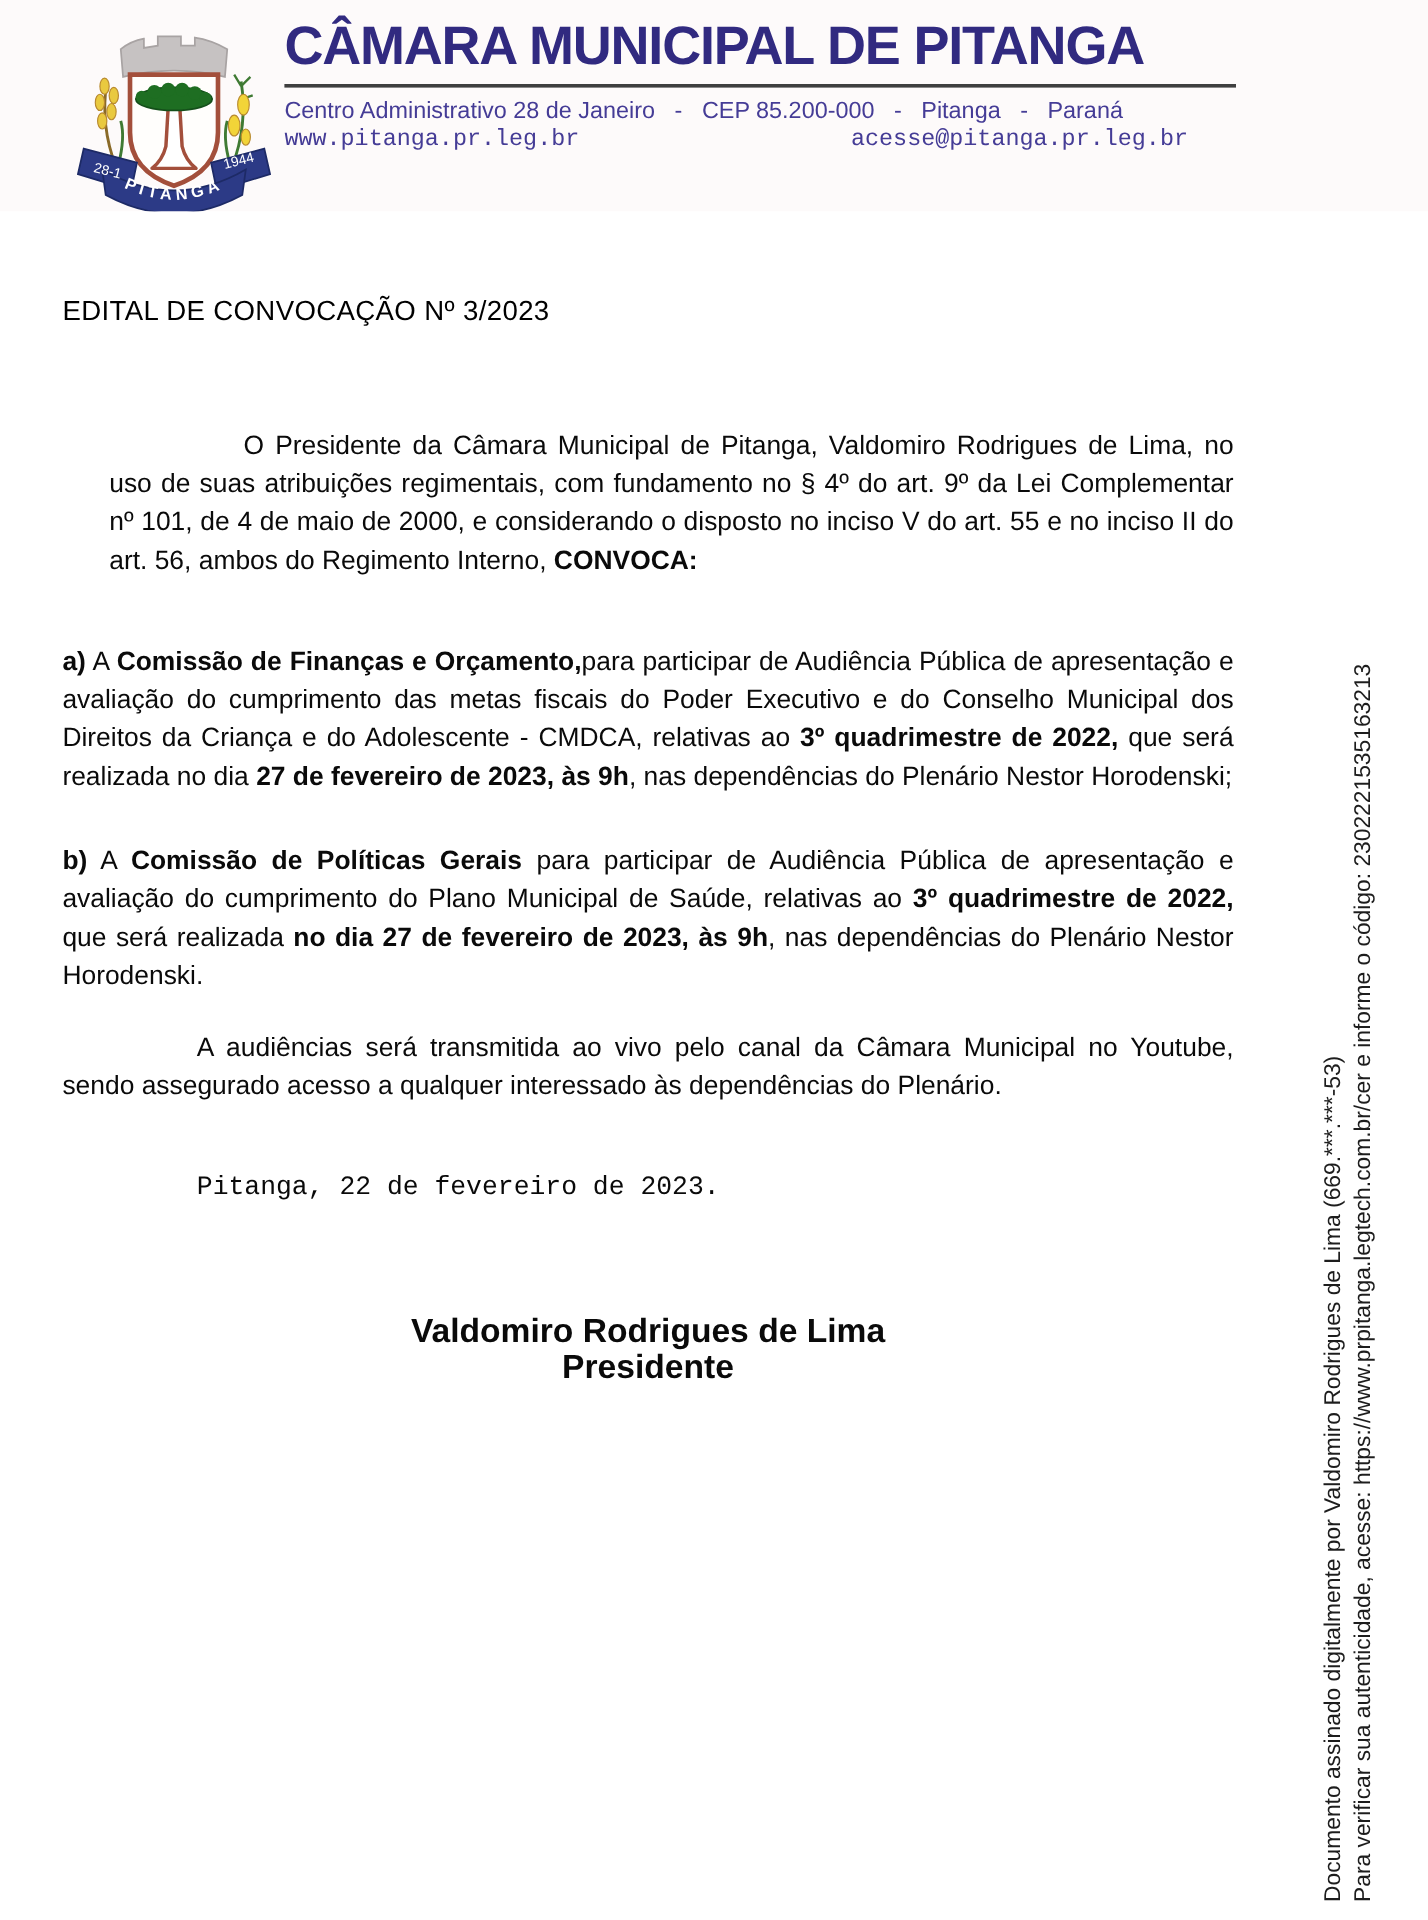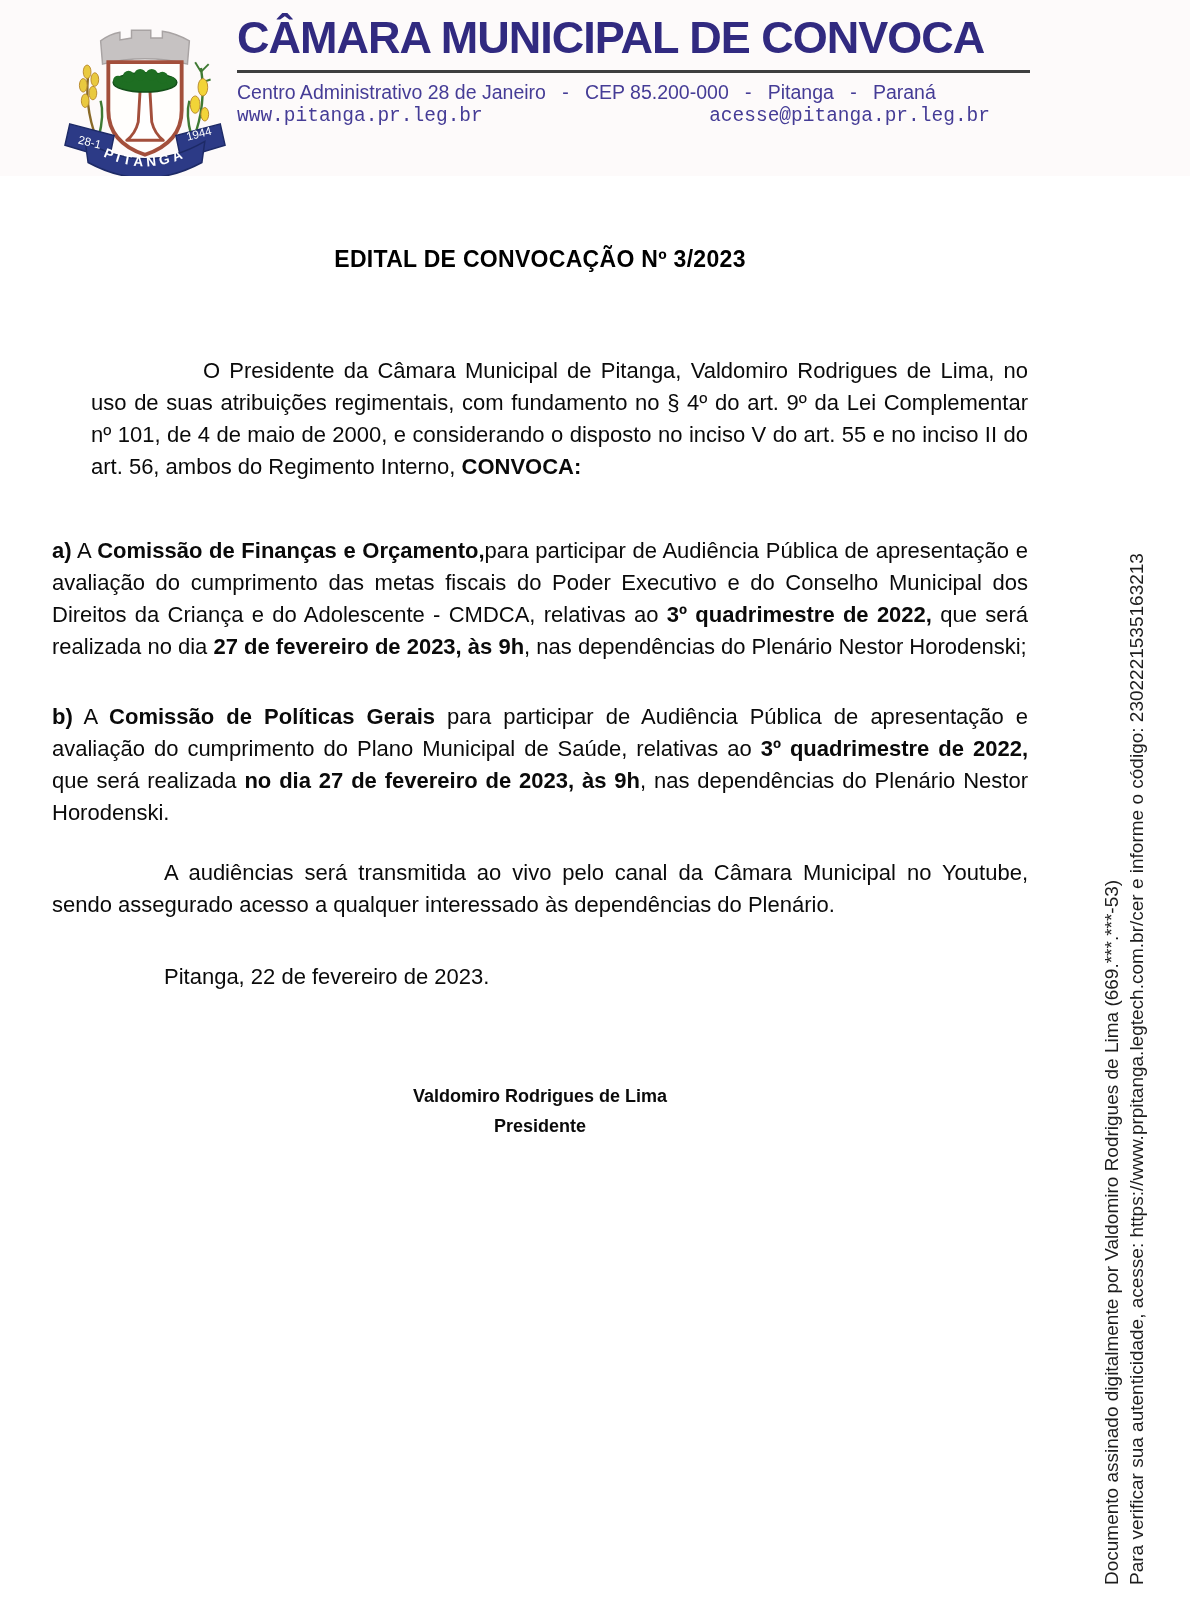--- a/index.html
+++ b/index.html
@@ -22,35 +22,35 @@
     font-size:45px; font-weight:bold; color:#312a80;
     letter-spacing:-1px; line-height:52px; white-space:nowrap;
   }
   .head-rule { height:3px; background:#3f3f3f; margin:6px 0 7px 0; width:793px; }
   .addr { color:#453c96; font-size:19.5px; line-height:24px; white-space:pre; }
   .addr-row3 { display:flex; justify-content:space-between; width:753px;font-family:Liberation Mono, monospace; }
 
   
   .doc { margin:0 162px 0 52px; }
   .doc-title {
-    text-align:center; font-weight:bold; font-size:23px; letter-spacing:0.3px;
+    text-align:left; font-weight:normal; font-size:23px; letter-spacing:0.3px;
     margin-top:70px; color:#000;
   }
   .para {
     font-size:22px; line-height:32px; text-align:justify; color:#0a0a0a;
   }
   .para .b { font-weight:bold; }
   .indent { text-indent:112px; }
   .p-intro { margin-top:82px;margin-left:39px; }
   .p-a     { margin-top:52px; }
   .p-b     { margin-top:38px; }
   .p-news  { margin-top:28px; }
-  .p-date  { margin-top:40px; text-align:left; }
+  .p-date  { margin-top:53px; text-align:left;font-family:Liberation Mono, monospace; }
   .sig-block { margin-top:88px; text-align:center; font-weight:bold;
-               font-size:18px; line-height:30px; }
+               font-size:28px; line-height:30px; }
 
   
   .vsig {
     position:absolute; left:1099px; top:1585px; width:1150px;
     transform-origin:0 0; transform:rotate(-90deg);
     font-size:19px; line-height:25px; color:#1d1d1d; white-space:nowrap;
   }
 </style>
 </head>
 <body>
@@ -102,21 +102,21 @@
         <text x="20" y="136" transform="rotate(14 20 136)" fill="#ffffff" font-size="12">28-1</text>
         <text x="134" y="130" transform="rotate(-14 148 132)" fill="#ffffff" font-size="12">1944</text>
         <path id="mottoArc" d="M36,144 Q90,176 144,144" fill="none"></path>
         <text font-size="14" fill="#ffffff" letter-spacing="4" font-weight="bold">
           <textPath href="#mottoArc" xlink:href="#mottoArc" startOffset="50%" text-anchor="middle">PITANGA</textPath>
         </text>
       </g>
     </svg>
 
     <div class="head-text">
-      <div class="org-name">CÂMARA MUNICIPAL DE CONVOCA</div>
+      <div class="org-name">CÂMARA MUNICIPAL DE PITANGA</div>
       <div class="head-rule"></div>
       <div class="addr">Centro Administrativo 28 de Janeiro   -   CEP 85.200-000   -   Pitanga   -   Paraná</div>
       <div class="addr addr-row3">
         <span>www.pitanga.pr.leg.br</span>
         <span>acesse@pitanga.pr.leg.br</span>
       </div>
     </div>
   </div>
 
   <div class="doc">

